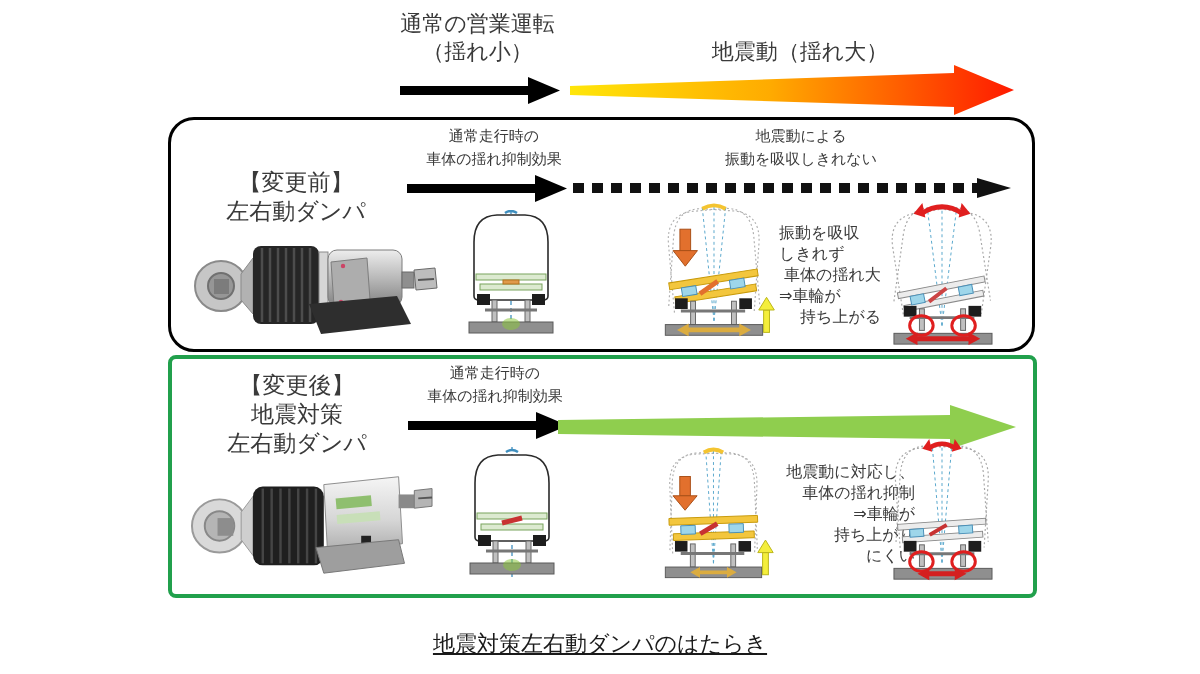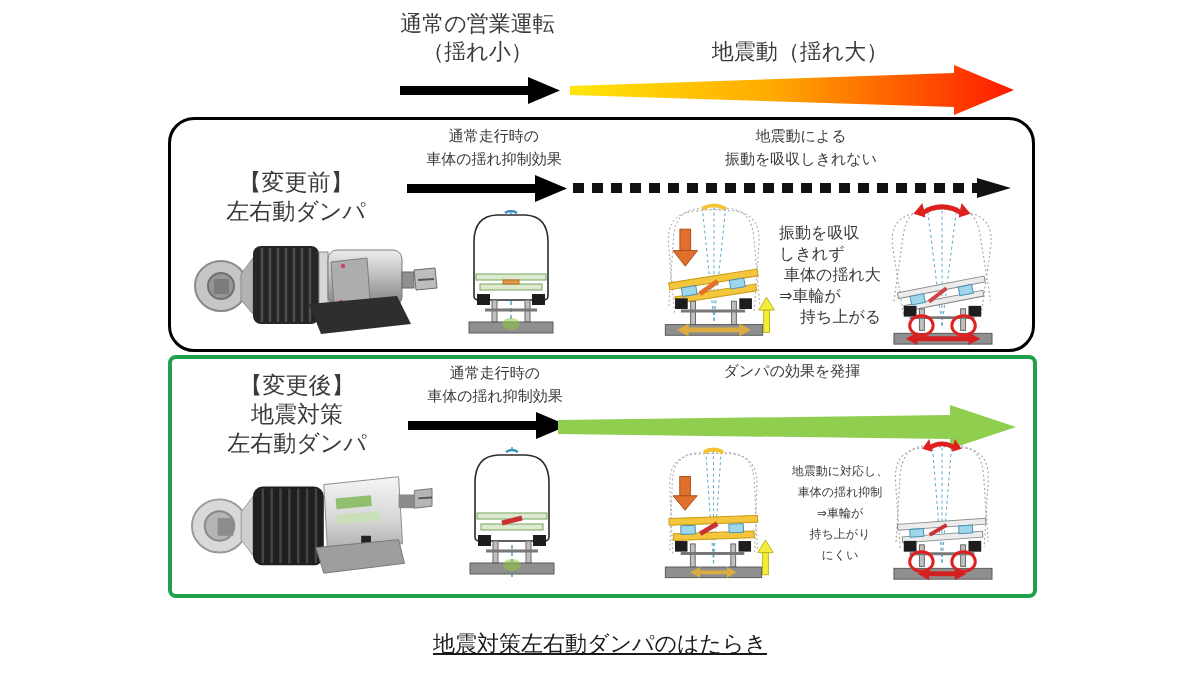--- a/index.html
+++ b/index.html
@@ -3,21 +3,21 @@
 <meta charset="utf-8">
 <style>
   html,body{margin:0;padding:0;background:#fff;}
   .page{position:relative;width:1200px;height:674px;background:#fff;overflow:hidden;
         font-family:"DejaVu Sans","Liberation Sans",sans-serif;color:#333;}
   .abs{position:absolute;}
   .ctr{text-align:center;}
   .jp-lg{font-size:22px;line-height:28px;color:#3a3a3a;}
   .jp-md{font-size:15px;line-height:23px;color:#3a3a3a;}
   .jp-note{font-size:16px;line-height:21px;color:#3a3a3a;white-space:pre;}
-  .jp-note-c{font-size:12px;line-height:21px;color:#3a3a3a;white-space:pre-line;text-align:center;}
+  .jp-note-c{font-size:16px;line-height:21px;color:#3a3a3a;white-space:pre-line;text-align:right;}
   .box{position:absolute;left:168px;width:861px;background:#fff;}
   .box-before{top:117px;height:229px;border:3px solid #000;border-radius:26px;}
   .box-after{top:355px;height:235px;border:4px solid #21a04c;border-radius:8px;}
   .title-lg{font-size:23px;line-height:29px;color:#3a3a3a;text-align:center;}
   svg{display:block;}
 </style>
 </head>
 <body>
 
 <div class="page">
@@ -204,21 +204,20 @@
     <div class="abs ctr jp-md" style="left:228px;top:3px;width:190px;">
       <div>通常走行時の</div>
       <div>車体の揺れ抑制効果</div>
     </div>
     <svg class="abs" style="left:234px;top:50px;" width="164" height="32" viewBox="0 0 164 32">
       <rect x="2" y="12" width="128" height="9" fill="#000"></rect>
       <polygon points="130,3 162,16.5 130,30" fill="#000"></polygon>
     </svg>
 
     <div class="abs ctr jp-md" style="left:440px;top:1px;width:360px;">
-      <div>ダンパの効果を発揮</div>
     </div>
     <svg class="abs" style="left:386px;top:44px;" width="462" height="48" viewBox="0 0 462 48">
       <polygon points="0,17 392,12 392,2 458,24 392,46 392,36 0,31" fill="#8fce4e"></polygon>
     </svg>
 
     <svg class="abs" style="left:14px;top:102px;" width="252" height="122" viewBox="0 0 252 124">
       <defs>
         <linearGradient id="gd2" x1="0" y1="0" x2="0" y2="1">
           <stop offset="0" stop-color="#f5f5f5"></stop>
             <stop offset="0.55" stop-color="#d6d6d6"></stop>

